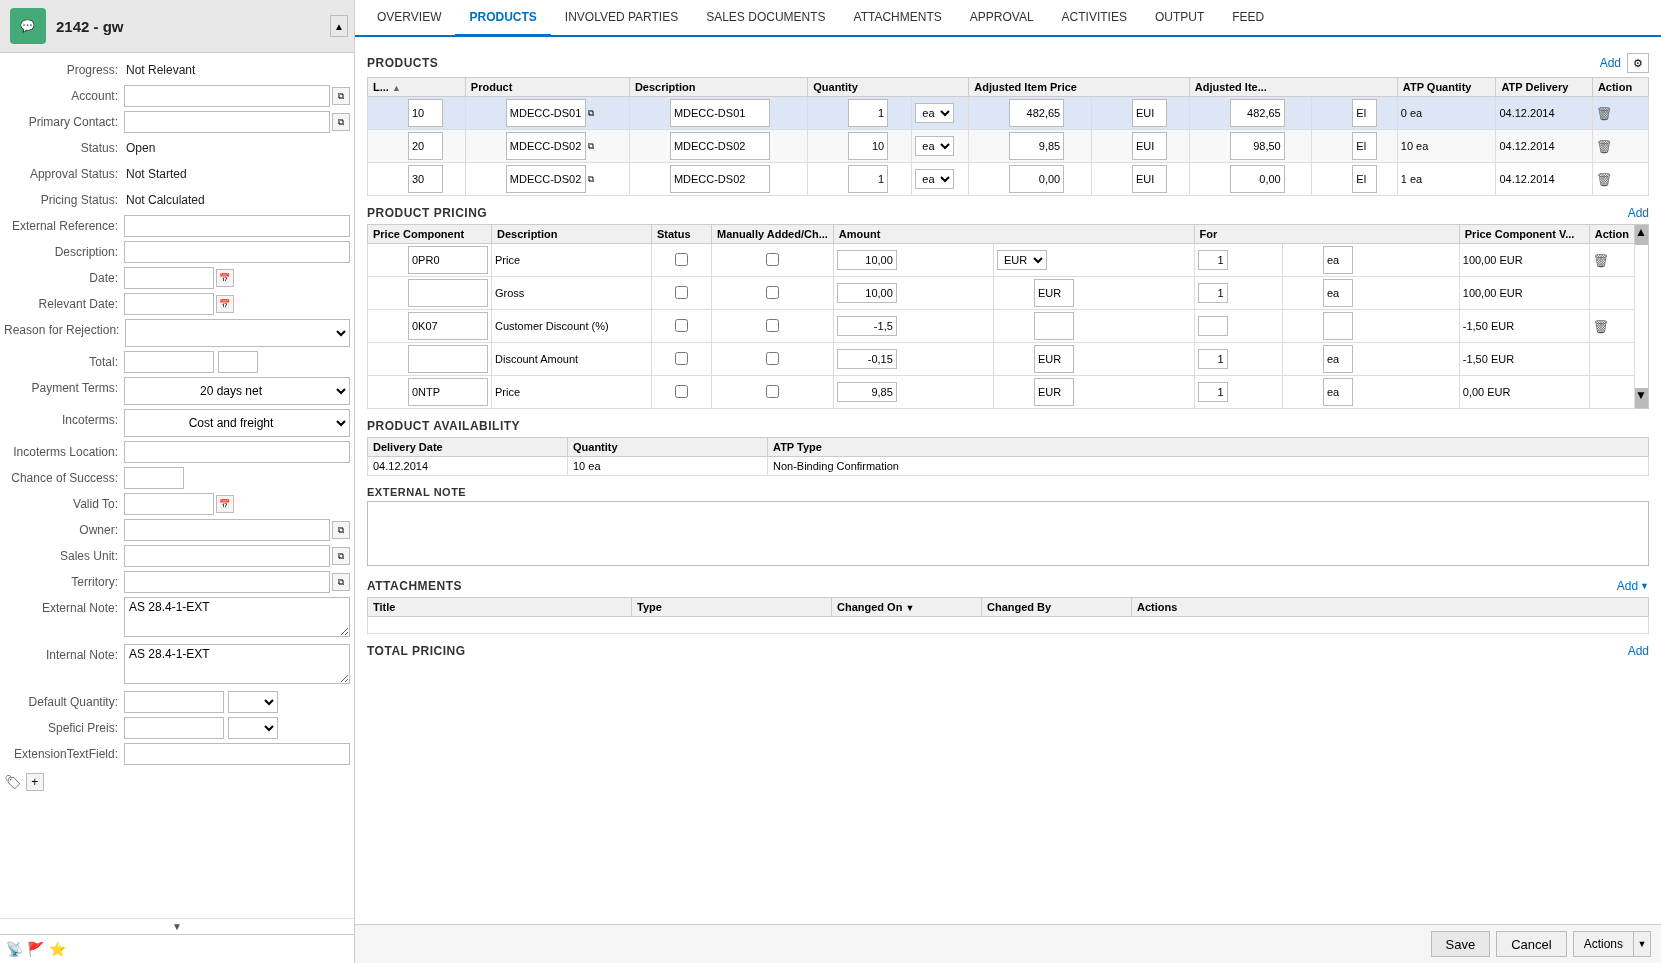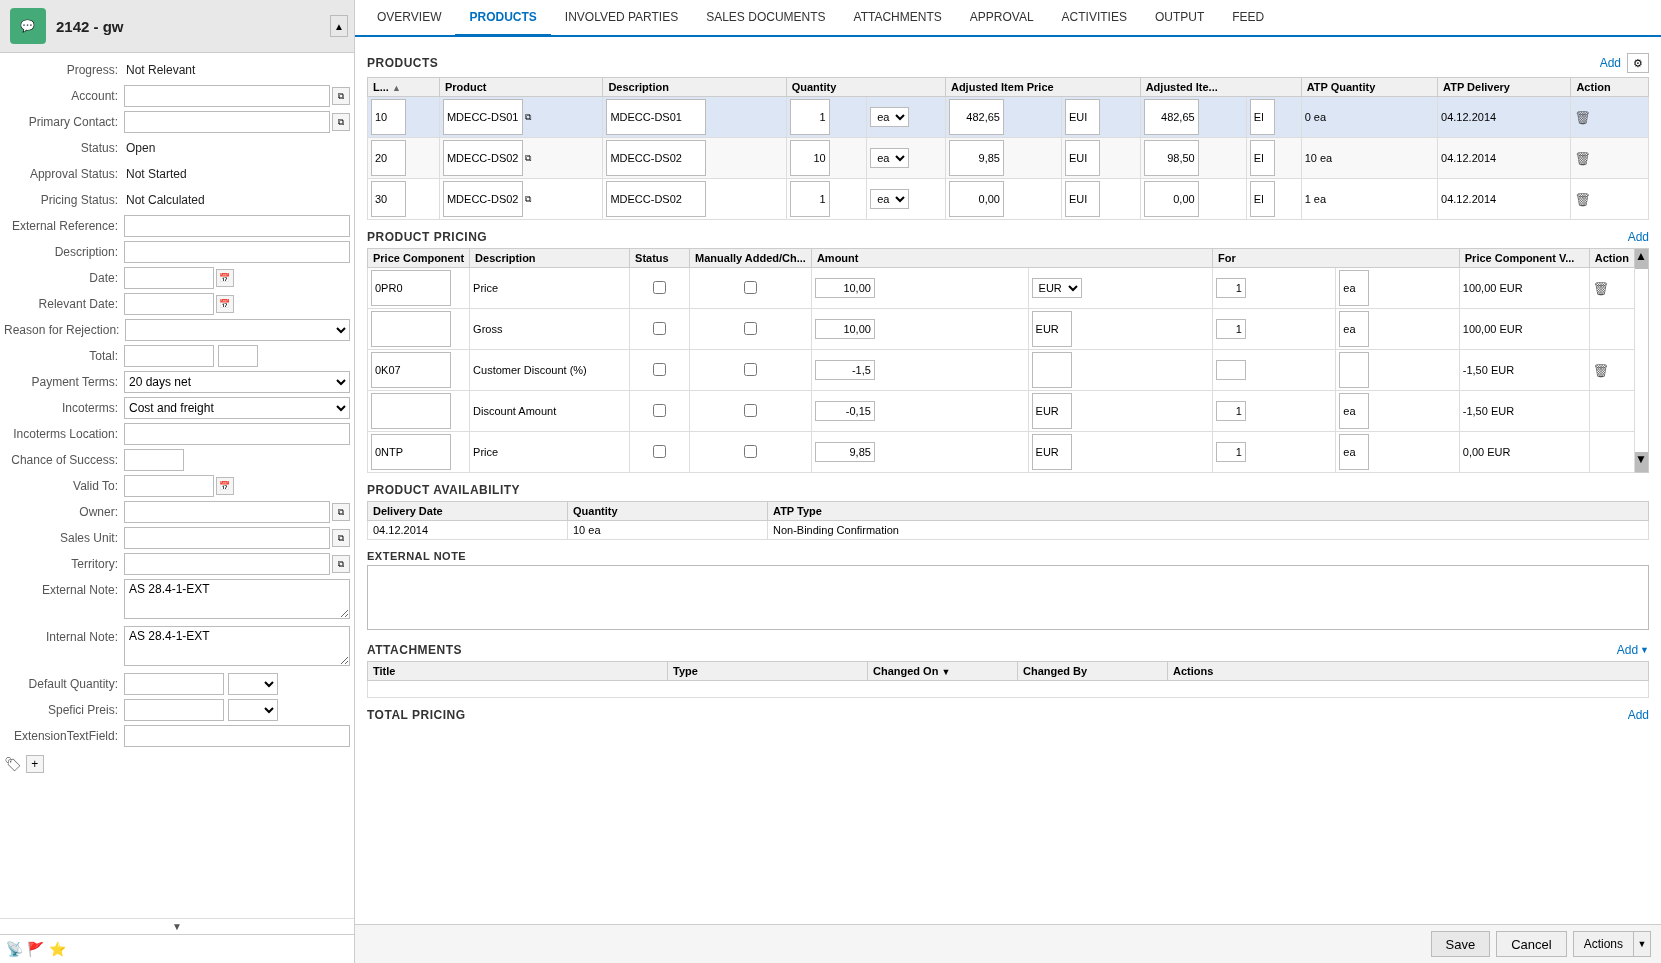--- a/index.html
+++ b/index.html
@@ -47,21 +47,21 @@
       width: 100%; height: 22px; border: 1px solid #bbb; padding: 0 4px;
       background: #fff; font-size: 12px;
     }
     .form-input-link { display: flex; align-items: center; gap: 2px; }
     .form-input-link input { flex: 1; height: 22px; border: 1px solid #bbb; padding: 0 4px; }
     .copy-btn { 
       width: 18px; height: 18px; border: 1px solid #bbb; background: #f5f5f5;
       cursor: pointer; display: flex; align-items: center; justify-content: center; font-size: 9px;
     }
     .form-select {
-      width: 100%; height: 22px; border: 1px solid #bbb; background: #fff; font-size: 12px;
+      width: 100%; height: 28px; border: 1px solid #bbb; background: #fff; font-size: 12px; text-align: center;
     }
     .form-static { line-height: 22px; color: #222; padding-left: 2px; }
     .date-input { display: flex; align-items: center; gap: 2px; }
     .date-input input { width: 90px; height: 22px; border: 1px solid #bbb; padding: 0 4px; }
     .cal-btn { width: 18px; height: 18px; border: 1px solid #bbb; background: #f5f5f5; cursor: pointer; font-size: 9px; display: flex; align-items: center; justify-content: center; }
     .total-row { display: flex; align-items: center; gap: 4px; }
     .total-input { width: 90px; height: 22px; border: 1px solid #bbb; padding: 0 4px; text-align: right; }
     .total-currency { height: 22px; border: 1px solid #bbb; padding: 0 4px; background: #fff; }
     .textarea-input { width: 100%; border: 1px solid #bbb; padding: 2px 4px; font-size: 12px; resize: vertical; min-height: 40px; }
     .tags-row { display: flex; align-items: center; gap: 4px; padding: 4px 0; }
@@ -119,21 +119,21 @@
     .data-table { width: 100%; border-collapse: collapse; }
     .data-table th {
       background: #f0f0f0; border: 1px solid #ccc; padding: 3px 5px;
       font-size: 11px; font-weight: 600; text-align: left; white-space: nowrap;
     }
     .data-table td {
       border: 1px solid #ddd; padding: 2px 3px; font-size: 11px; vertical-align: middle;
     }
     .data-table tr:nth-child(even) td { background: #f8f8f8; }
     .data-table tr:nth-child(1) td { background: #e8f0fa; }
-    .cell-input { width: 100%; height: 36px; border: 1px solid #bbb; padding: 0 3px; font-size: 11px; }
+    .cell-input { width: 100%; height: 28px; border: 1px solid #bbb; padding: 0 3px; font-size: 11px; margin-left: 37px; }
     .cell-select { height: 20px; border: 1px solid #bbb; padding: 0 2px; font-size: 11px; background: #fff; }
     .trash-btn { background: none; border: none; cursor: pointer; color: #555; font-size: 13px; }
     .sort-arrow { font-size: 9px; color: #666; }
 
     
     .pricing-table { width: 100%; border-collapse: collapse; }
     .pricing-table th {
       background: #f0f0f0; border: 1px solid #ccc; padding: 3px 5px;
       font-size: 11px; font-weight: 600; text-align: left; white-space: nowrap;
     }
@@ -616,21 +616,21 @@
       <span class="section-title">ATTACHMENTS</span>
       <a class="add-link" style="display:flex; align-items:center; gap:2px;">
         <span>Add</span>
         <span style="font-size:9px;">▼</span>
       </a>
     </div>
 
     <table class="attach-table">
       <thead>
         <tr>
-          <th style="width:300px;">Title</th>
+          <th style="width:264px;">Title</th>
           <th style="width:200px;">Type</th>
           <th style="width:150px;">Changed On <span style="font-size:9px;">▼</span></th>
           <th style="width:150px;">Changed By</th>
           <th>Actions</th>
         </tr>
       </thead>
       <tbody id="attach-tbody">
         <tr>
             <td colspan="5" style="padding:8px; color:#999;"></td>
           </tr>

